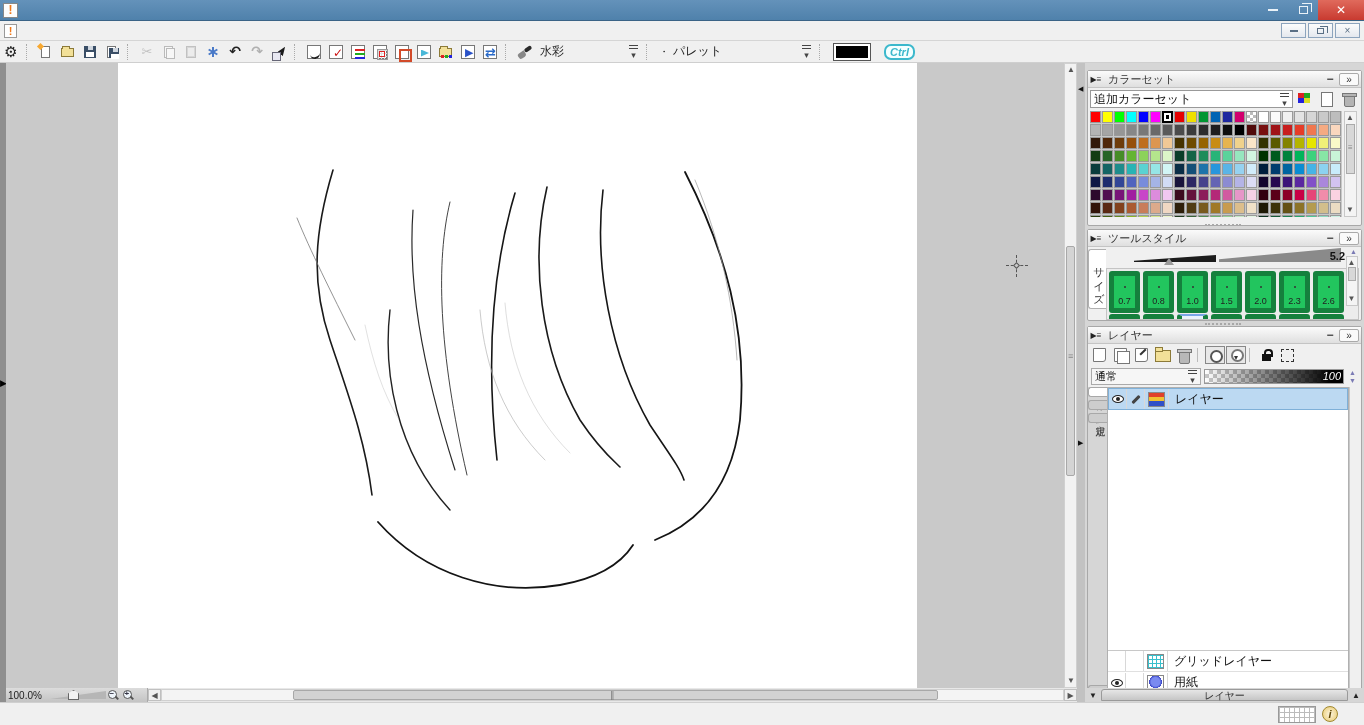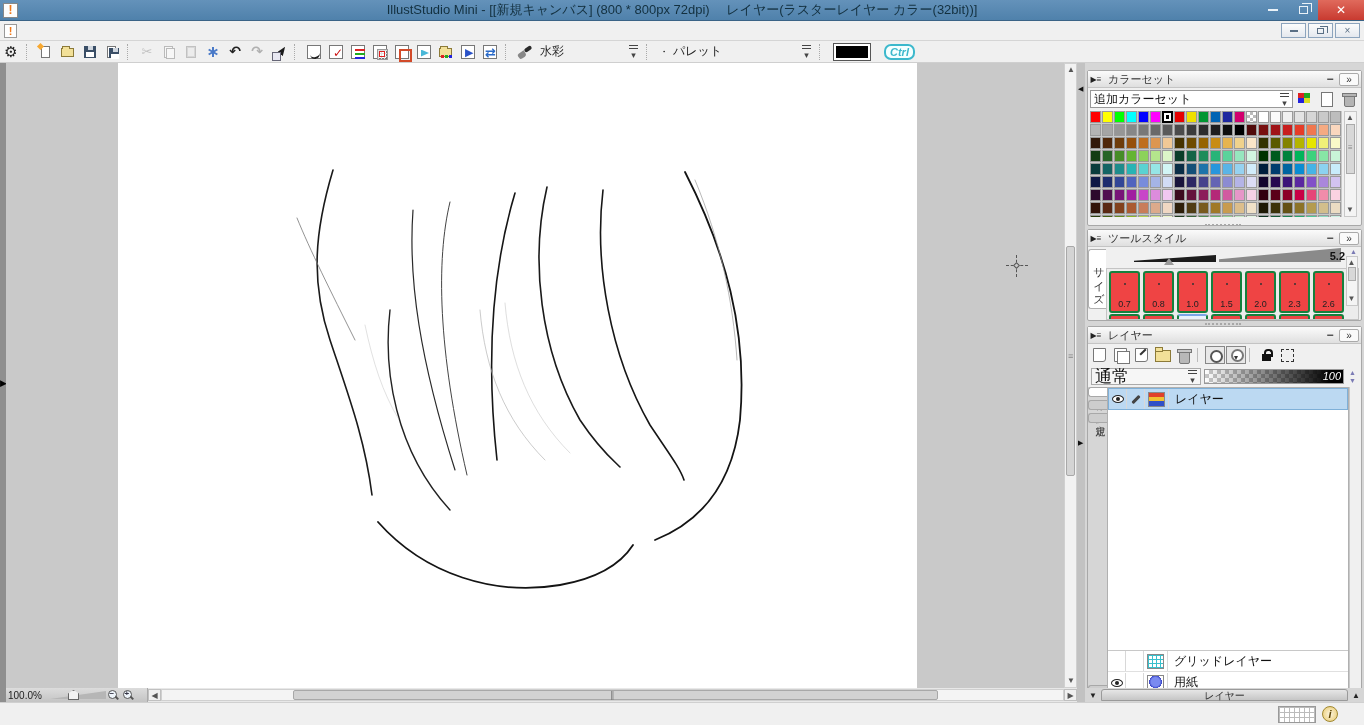--- a/index.html
+++ b/index.html
@@ -156,21 +156,21 @@
   .ts-tab { width:18px; margin-top:2px; background:#fff; border:1px solid #b0b0b0; border-right:none; border-radius:3px 0 0 3px;
     writing-mode:vertical-rl; text-align:center; font-size:11px; color:#333; height:60px; }
   .ts-main { flex:1; }
   .ts-slider { position:relative; height:20px; }
   .wedge-d { position:absolute; left:28px; bottom:5px; width:82px; height:10px; background:#1c1c1c; clip-path:polygon(0 88%,100% 30%,100% 100%,0 100%); }
   .wedge-g { position:absolute; left:113px; bottom:5px; width:122px; height:14px; background:#8a8a8a; clip-path:polygon(0 80%,100% 0,100% 100%,0 100%); }
   .ts-mark { position:absolute; left:58px; bottom:2px; width:0; height:0; border-left:5px solid transparent; border-right:5px solid transparent; border-bottom:7px solid #9a9a9a; }
   .ts-val { position:absolute; right:16px; top:3px; font-size:11px; font-weight:bold; }
   .spin { position:absolute; right:2px; top:1px; width:11px; font-size:7px; color:#7a7ab4; line-height:8px; text-align:center; }
   .ts-presets { position:relative; display:flex; gap:3px; padding:2px 2px 0 2px; height:52px; overflow:hidden; border:1px solid #c4c4c4; background:#ececec; margin:1px 2px 2px 0; }
-  .pcard { width:31px; height:42px; background:#ef4444; border:2px solid #15803d; border-radius:3px; position:relative; flex:0 0 auto; }
+  .pcard { width:31px; height:42px; background:#22c55e; border:5px solid #15803d; border-radius:3px; position:relative; flex:0 0 auto; }
   .pcard .dot { position:absolute; left:50%; top:10px; width:2px; height:2px; margin-left:-1px; background:#333; border-radius:50%; }
   .pcard .num { position:absolute; bottom:2px; width:100%; text-align:center; font-size:9px; color:#222; }
   .pcard.row2 { height:42px; margin-top:45px; position:absolute; top:0; }
   .pcard.sel2 { border-top:2px solid #7aa6e8; background:#eaf2fc; }
   .ts-sb { position:absolute; right:3px; top:26px; width:12px; height:50px; background:#f4f4f4; border:1px solid #c8c8c8; }
   .ts-sb .thumb { position:absolute; left:1px; top:10px; width:8px; height:14px; background:#d8d8d8; border:1px solid #aaa; }
 
   
   .ly-tools { display:flex; align-items:center; height:22px; padding:0 2px; gap:1px; }
   .lyb { width:20px; height:18px; position:relative; }
@@ -186,21 +186,21 @@
   .lymask:before { content:""; position:absolute; left:4px; top:3px; width:9px; height:9px; border:2px solid #555; border-radius:50%; background:#fff; }
   .lymask2 { border:1px solid #888; background:#e8e8e8; }
   .lymask2:before { content:""; position:absolute; left:4px; top:2px; width:9px; height:9px; border:2px solid #777; border-radius:50%; background:#fff; }
   .lymask2:after { content:"▾"; position:absolute; left:7px; top:6px; font-size:8px; color:#333; }
   .lylock:before { content:""; position:absolute; left:5px; top:8px; width:9px; height:7px; background:#111; }
   .lylock:after { content:""; position:absolute; left:7px; top:3px; width:5px; height:6px; border:2px solid #111; border-bottom:none; border-radius:4px 4px 0 0; }
   .lyframe:before { content:""; position:absolute; left:3px; top:3px; width:11px; height:11px; border:1px dashed #333; }
 
   .ly-blend { display:flex; align-items:center; height:21px; padding:0 3px; gap:3px; }
   .blenddd { width:110px; height:17px; background:#f6f6f6; border:1px solid #aaa; display:flex; align-items:center; padding:0 3px; }
-  .blenddd .lbl { flex:1; font-size:17px; }
+  .blenddd .lbl { flex:1; font-size:11px; }
   .opacity { position:relative; flex:1; height:15px; border:1px solid #999;
      background-image:linear-gradient(to right, rgba(0,0,0,0), #000 92%),conic-gradient(#c8c8c8 25%,#fff 0 50%,#c8c8c8 0 75%,#fff 0);
      background-size:100% 100%, 8px 8px; }
   .opacity .val { position:absolute; right:2px; top:0; font-size:11px; font-style:italic; color:#fff; text-shadow:0 0 2px #000; }
 
   .ly-list { position:relative; display:flex; height:308px; }
   .ly-tabs { width:19px; display:flex; flex-direction:column; background:#d6d6d6; }
   .vtab { writing-mode:vertical-rl; text-align:center; font-size:10px; color:#444; background:#cdcdcd;
      border:1px solid #a8a8a8; border-radius:3px 0 0 3px; border-right:none; margin-bottom:3px; padding:4px 0; }
   .vtab.active { background:#fff; color:#111; }
@@ -235,21 +235,20 @@
   .st-info { position:absolute; right:26px; top:3px; width:16px; height:16px; border-radius:50%; background:radial-gradient(#fdf6e0,#e8c86a); border:1px solid #a08830;
      text-align:center; font-size:11px; font-weight:bold; font-style:italic; color:#604808; line-height:15px; }
 </style>
 </head>
 <body>
 
 <div id="app">
 
   <div class="titlebar">
     <div class="app-icon">!</div>
-    <div class="title-text">IllustStudio Mini - [[新規キャンバス] (800 * 800px 72dpi)　 レイヤー(ラスターレイヤー カラー(32bit))]</div>
     <div class="tb-btns">
       <div class="tb-btn">
           <div class="glyph-min"></div>
         </div>
       <div class="tb-btn">
           <div class="glyph-rest"></div>
         </div>
       <div class="tb-btn tb-close">✕</div>
     </div>
   </div>

